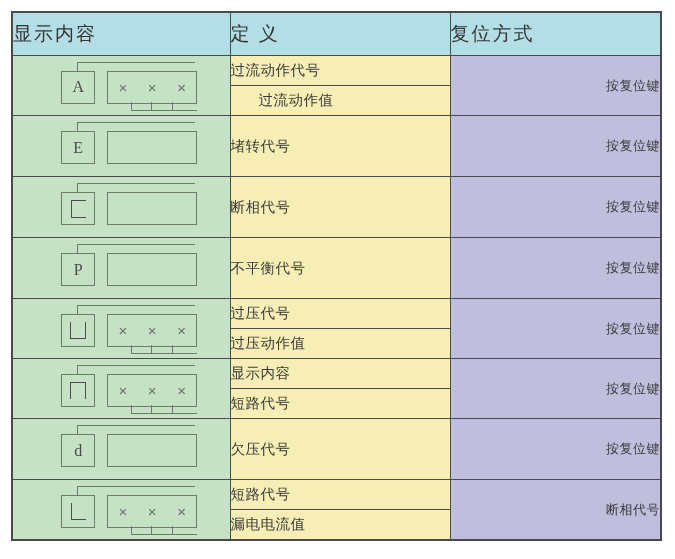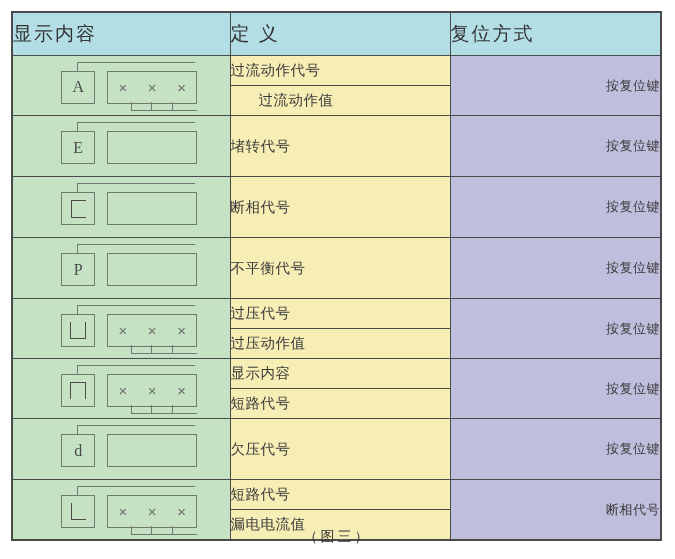--- a/index.html
+++ b/index.html
@@ -273,15 +273,14 @@
           </td>
           <td class="def def-split-top" style="height: 29px;">短路代号</td>
           <td class="reset" rowspan="2">断相代号</td>
         </tr>
         <tr>
           <td class="def" style="height: 29px;">漏电电流值</td>
         </tr>
       </tbody>
   </table>
 
-  <div class="caption">（图三）</div>
 
 </div>
 
 </body></html>

